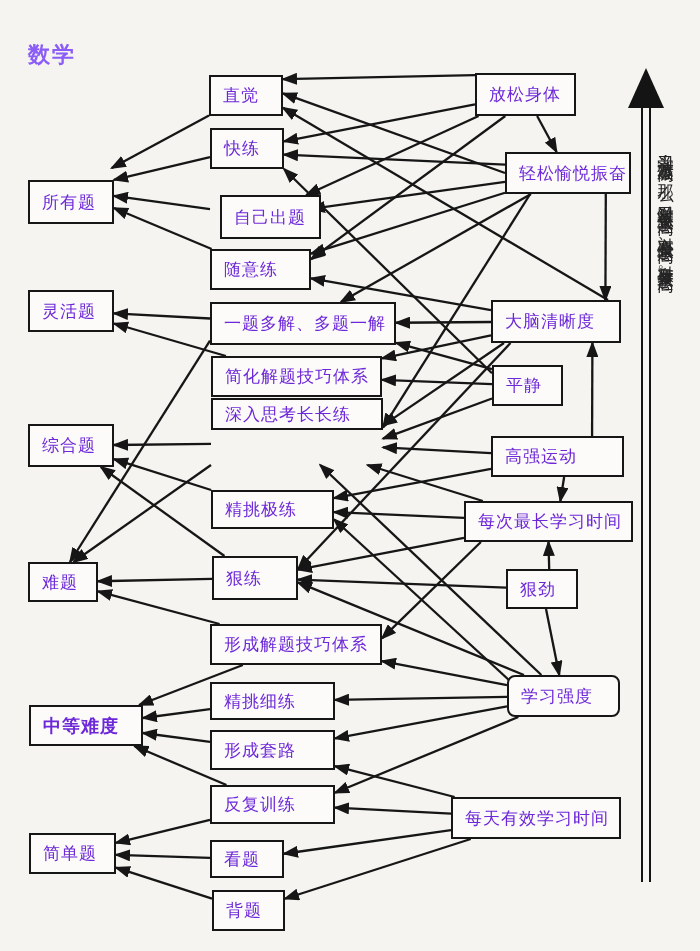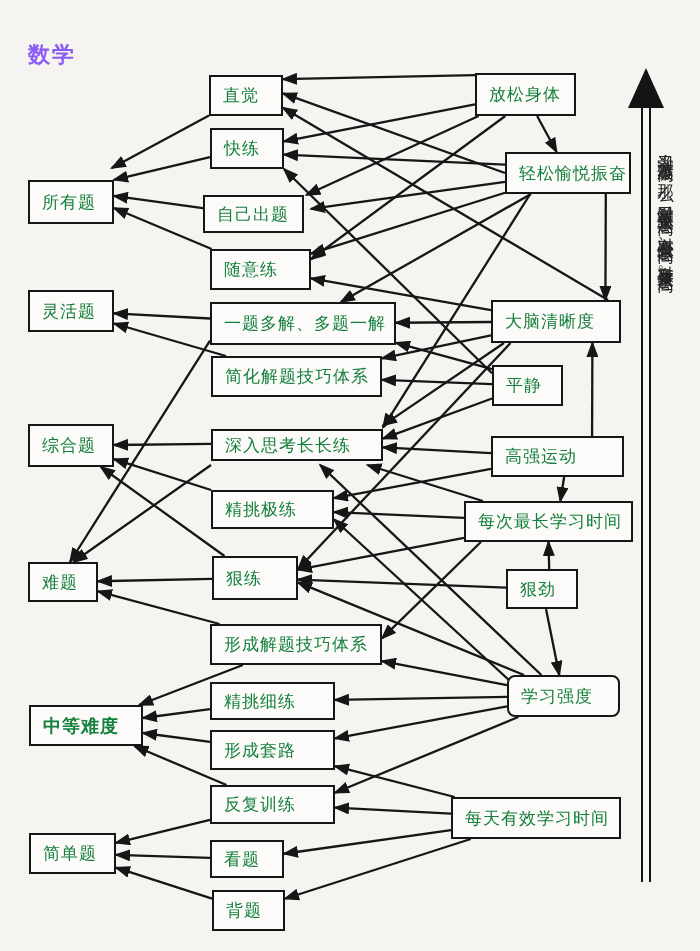--- a/index.html
+++ b/index.html
@@ -25,21 +25,21 @@
   .node{
     position:absolute;
     box-sizing:border-box;
     border:2px solid #161616;
     background:#fcfbf9;
     display:flex;
     align-items:center;
     padding-left:12px;
     font-size:17px;
     letter-spacing:1px;
-    color:#15803d;
+    color:#6d28d9;
     white-space:nowrap;
     z-index:2;
   }
   .node.bold{font-weight:bold;font-size:18px;}
   #edges{position:absolute;left:0;top:0;z-index:1;}
   #up-arrow-shaft{
     position:absolute;
     left:641px;top:106px;
     width:6px;height:776px;
     border-left:2px solid #141414;
@@ -149,25 +149,25 @@
 
   <div id="nodes-layer">
       <div class="node" style="left: 28px; top: 180px; width: 86px; height: 44px;">所有题</div>
       <div class="node" style="left: 28px; top: 290px; width: 86px; height: 42px;">灵活题</div>
       <div class="node" style="left: 28px; top: 424px; width: 86px; height: 43px;">综合题</div>
       <div class="node" style="left: 28px; top: 562px; width: 70px; height: 40px;">难题</div>
       <div class="node bold" style="left: 29px; top: 705px; width: 114px; height: 41px;">中等难度</div>
       <div class="node" style="left: 29px; top: 833px; width: 87px; height: 41px;">简单题</div>
       <div class="node" style="left: 209px; top: 75px; width: 74px; height: 41px;">直觉</div>
       <div class="node" style="left: 210px; top: 128px; width: 74px; height: 41px;">快练</div>
-      <div class="node" style="left: 203px; top: 195px; width: 101px; height: 38px;">自己出题</div>
+      <div class="node" style="left: 220px; top: 195px; width: 101px; height: 44px;">自己出题</div>
       <div class="node" style="left: 210px; top: 249px; width: 101px; height: 41px;">随意练</div>
       <div class="node" style="left: 210px; top: 302px; width: 186px; height: 43px;">一题多解、多题一解</div>
       <div class="node" style="left: 211px; top: 356px; width: 171px; height: 41px;">简化解题技巧体系</div>
-      <div class="node" style="left: 211px; top: 429px; width: 172px; height: 32px;">深入思考长长练</div>
+      <div class="node" style="left: 211px; top: 398px; width: 172px; height: 32px;">深入思考长长练</div>
       <div class="node" style="left: 211px; top: 490px; width: 123px; height: 39px;">精挑极练</div>
       <div class="node" style="left: 212px; top: 556px; width: 86px; height: 44px;">狠练</div>
       <div class="node" style="left: 210px; top: 624px; width: 172px; height: 41px;">形成解题技巧体系</div>
       <div class="node" style="left: 210px; top: 682px; width: 125px; height: 38px;">精挑细练</div>
       <div class="node" style="left: 210px; top: 730px; width: 125px; height: 40px;">形成套路</div>
       <div class="node" style="left: 210px; top: 785px; width: 125px; height: 39px;">反复训练</div>
       <div class="node" style="left: 210px; top: 840px; width: 74px; height: 38px;">看题</div>
       <div class="node" style="left: 212px; top: 890px; width: 73px; height: 41px;">背题</div>
       <div class="node" style="left: 475px; top: 73px; width: 101px; height: 43px;">放松身体</div>
       <div class="node" style="left: 505px; top: 152px; width: 126px; height: 42px;">轻松愉悦振奋</div>

